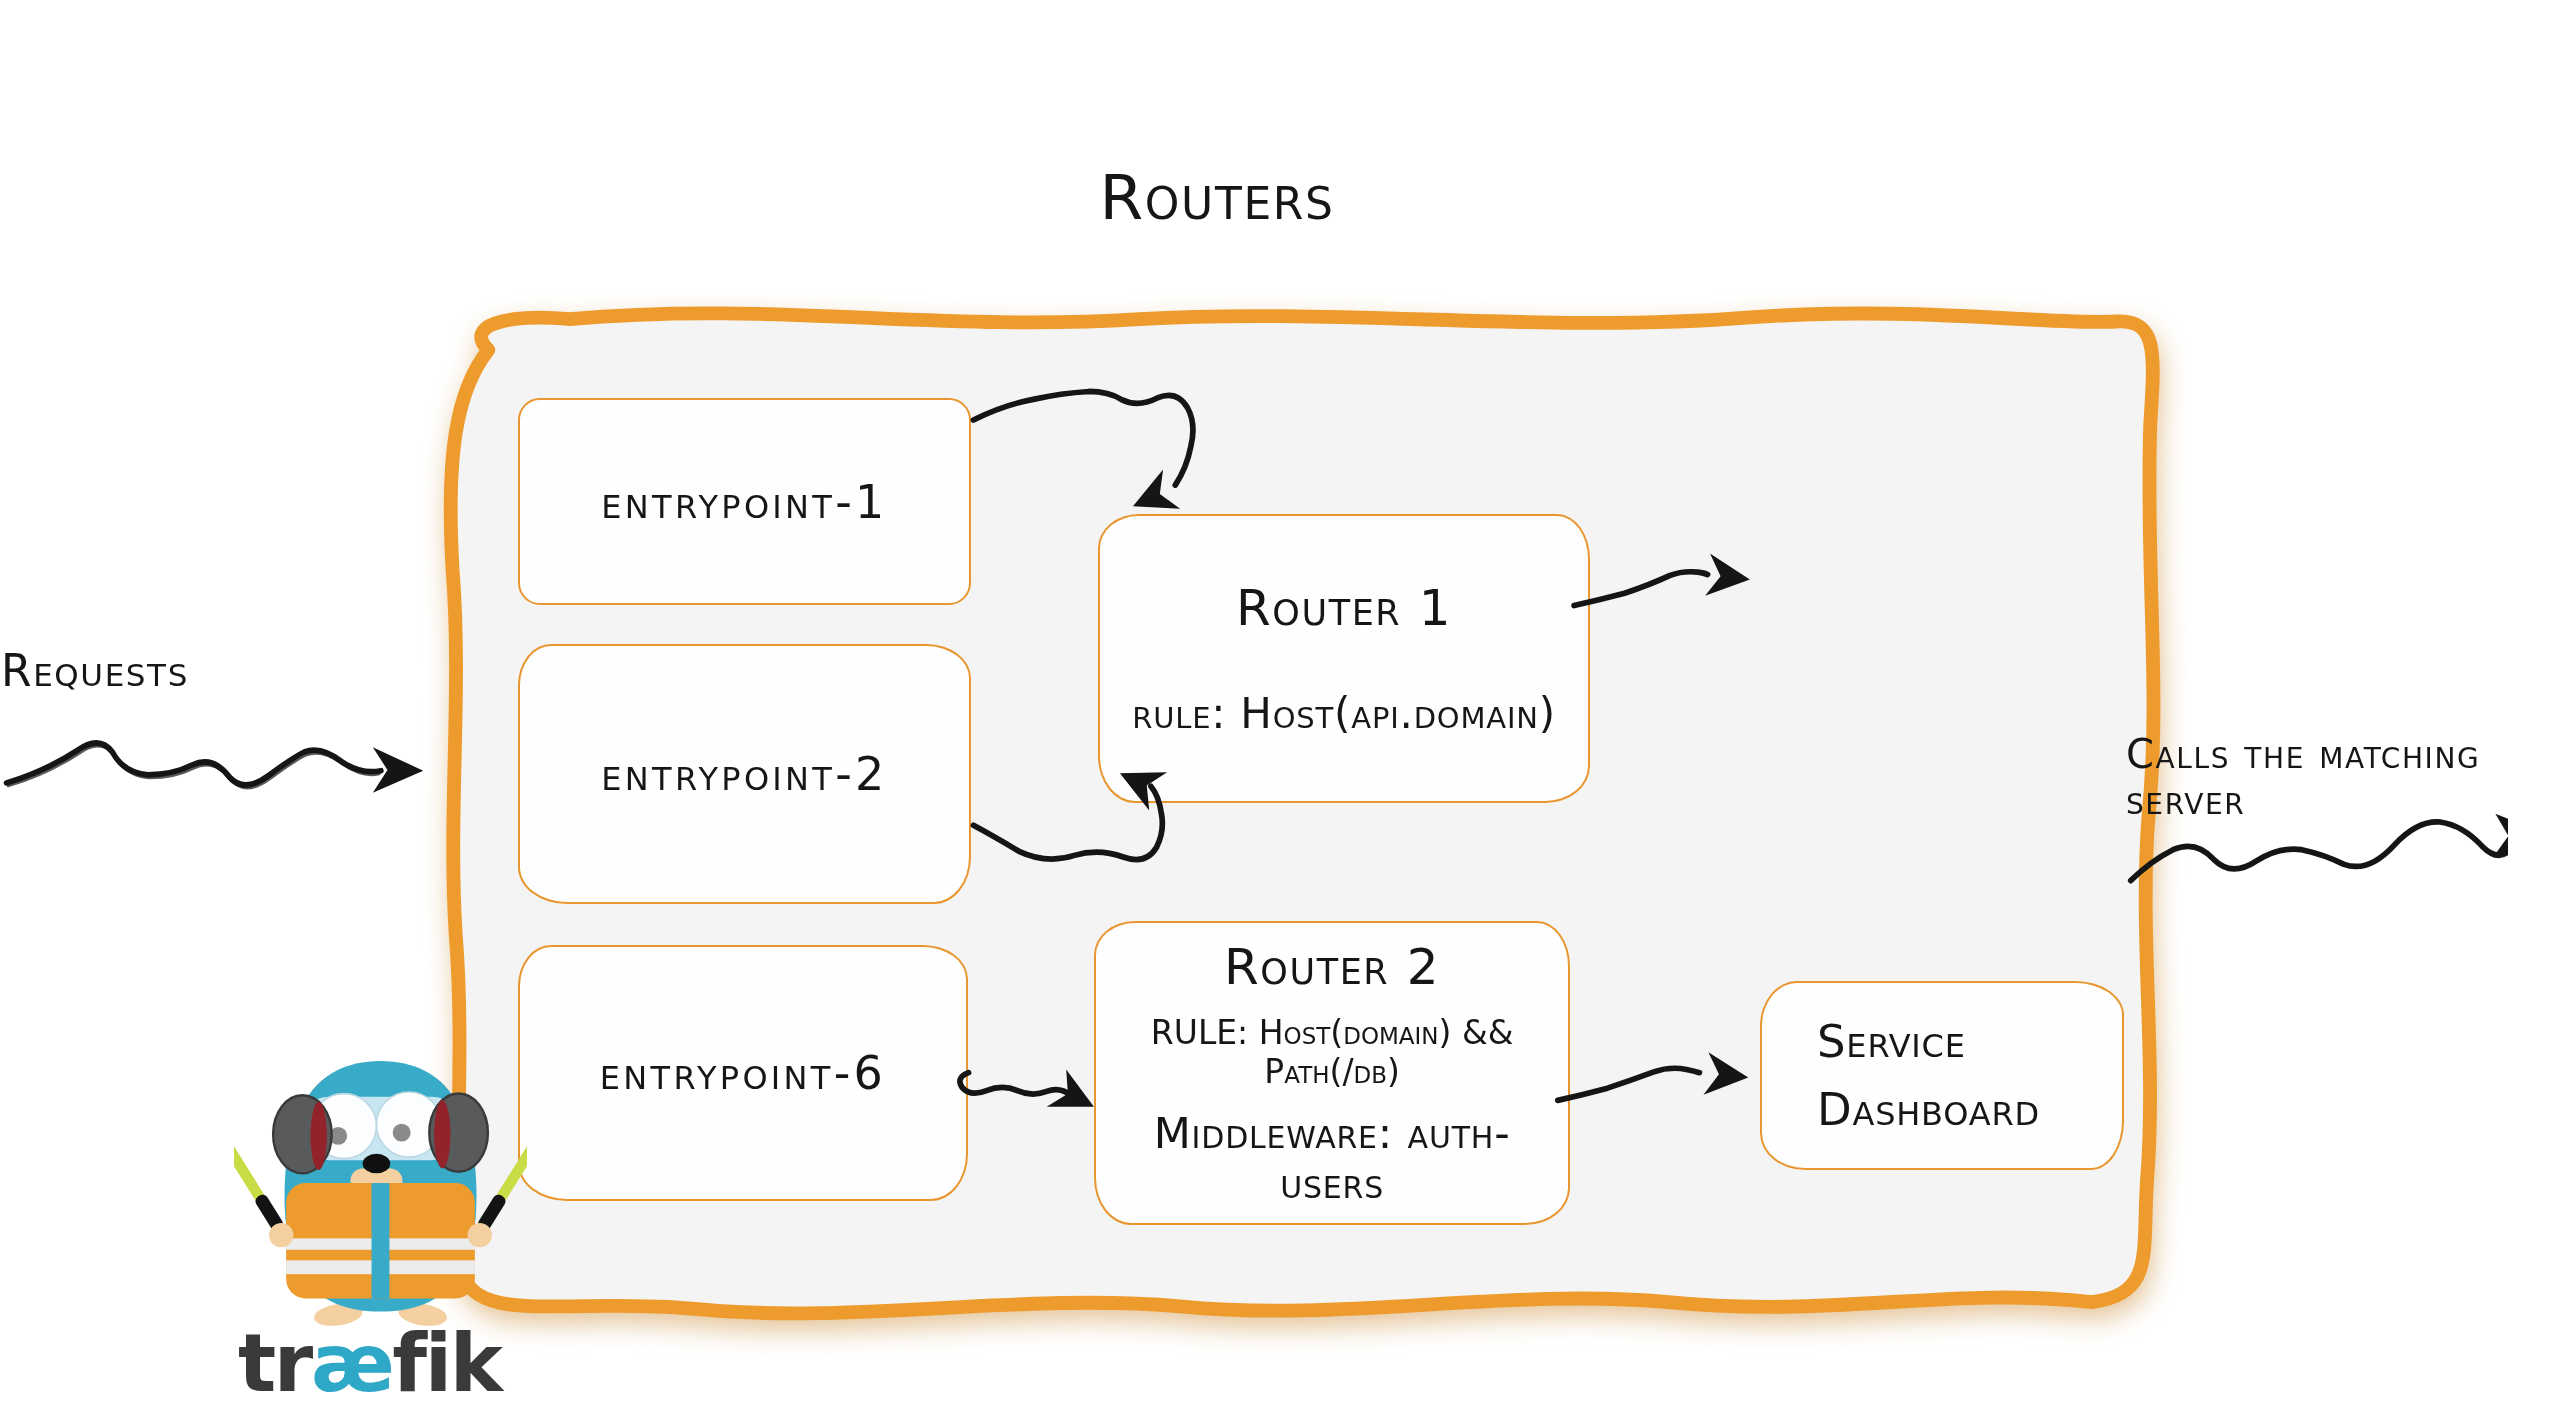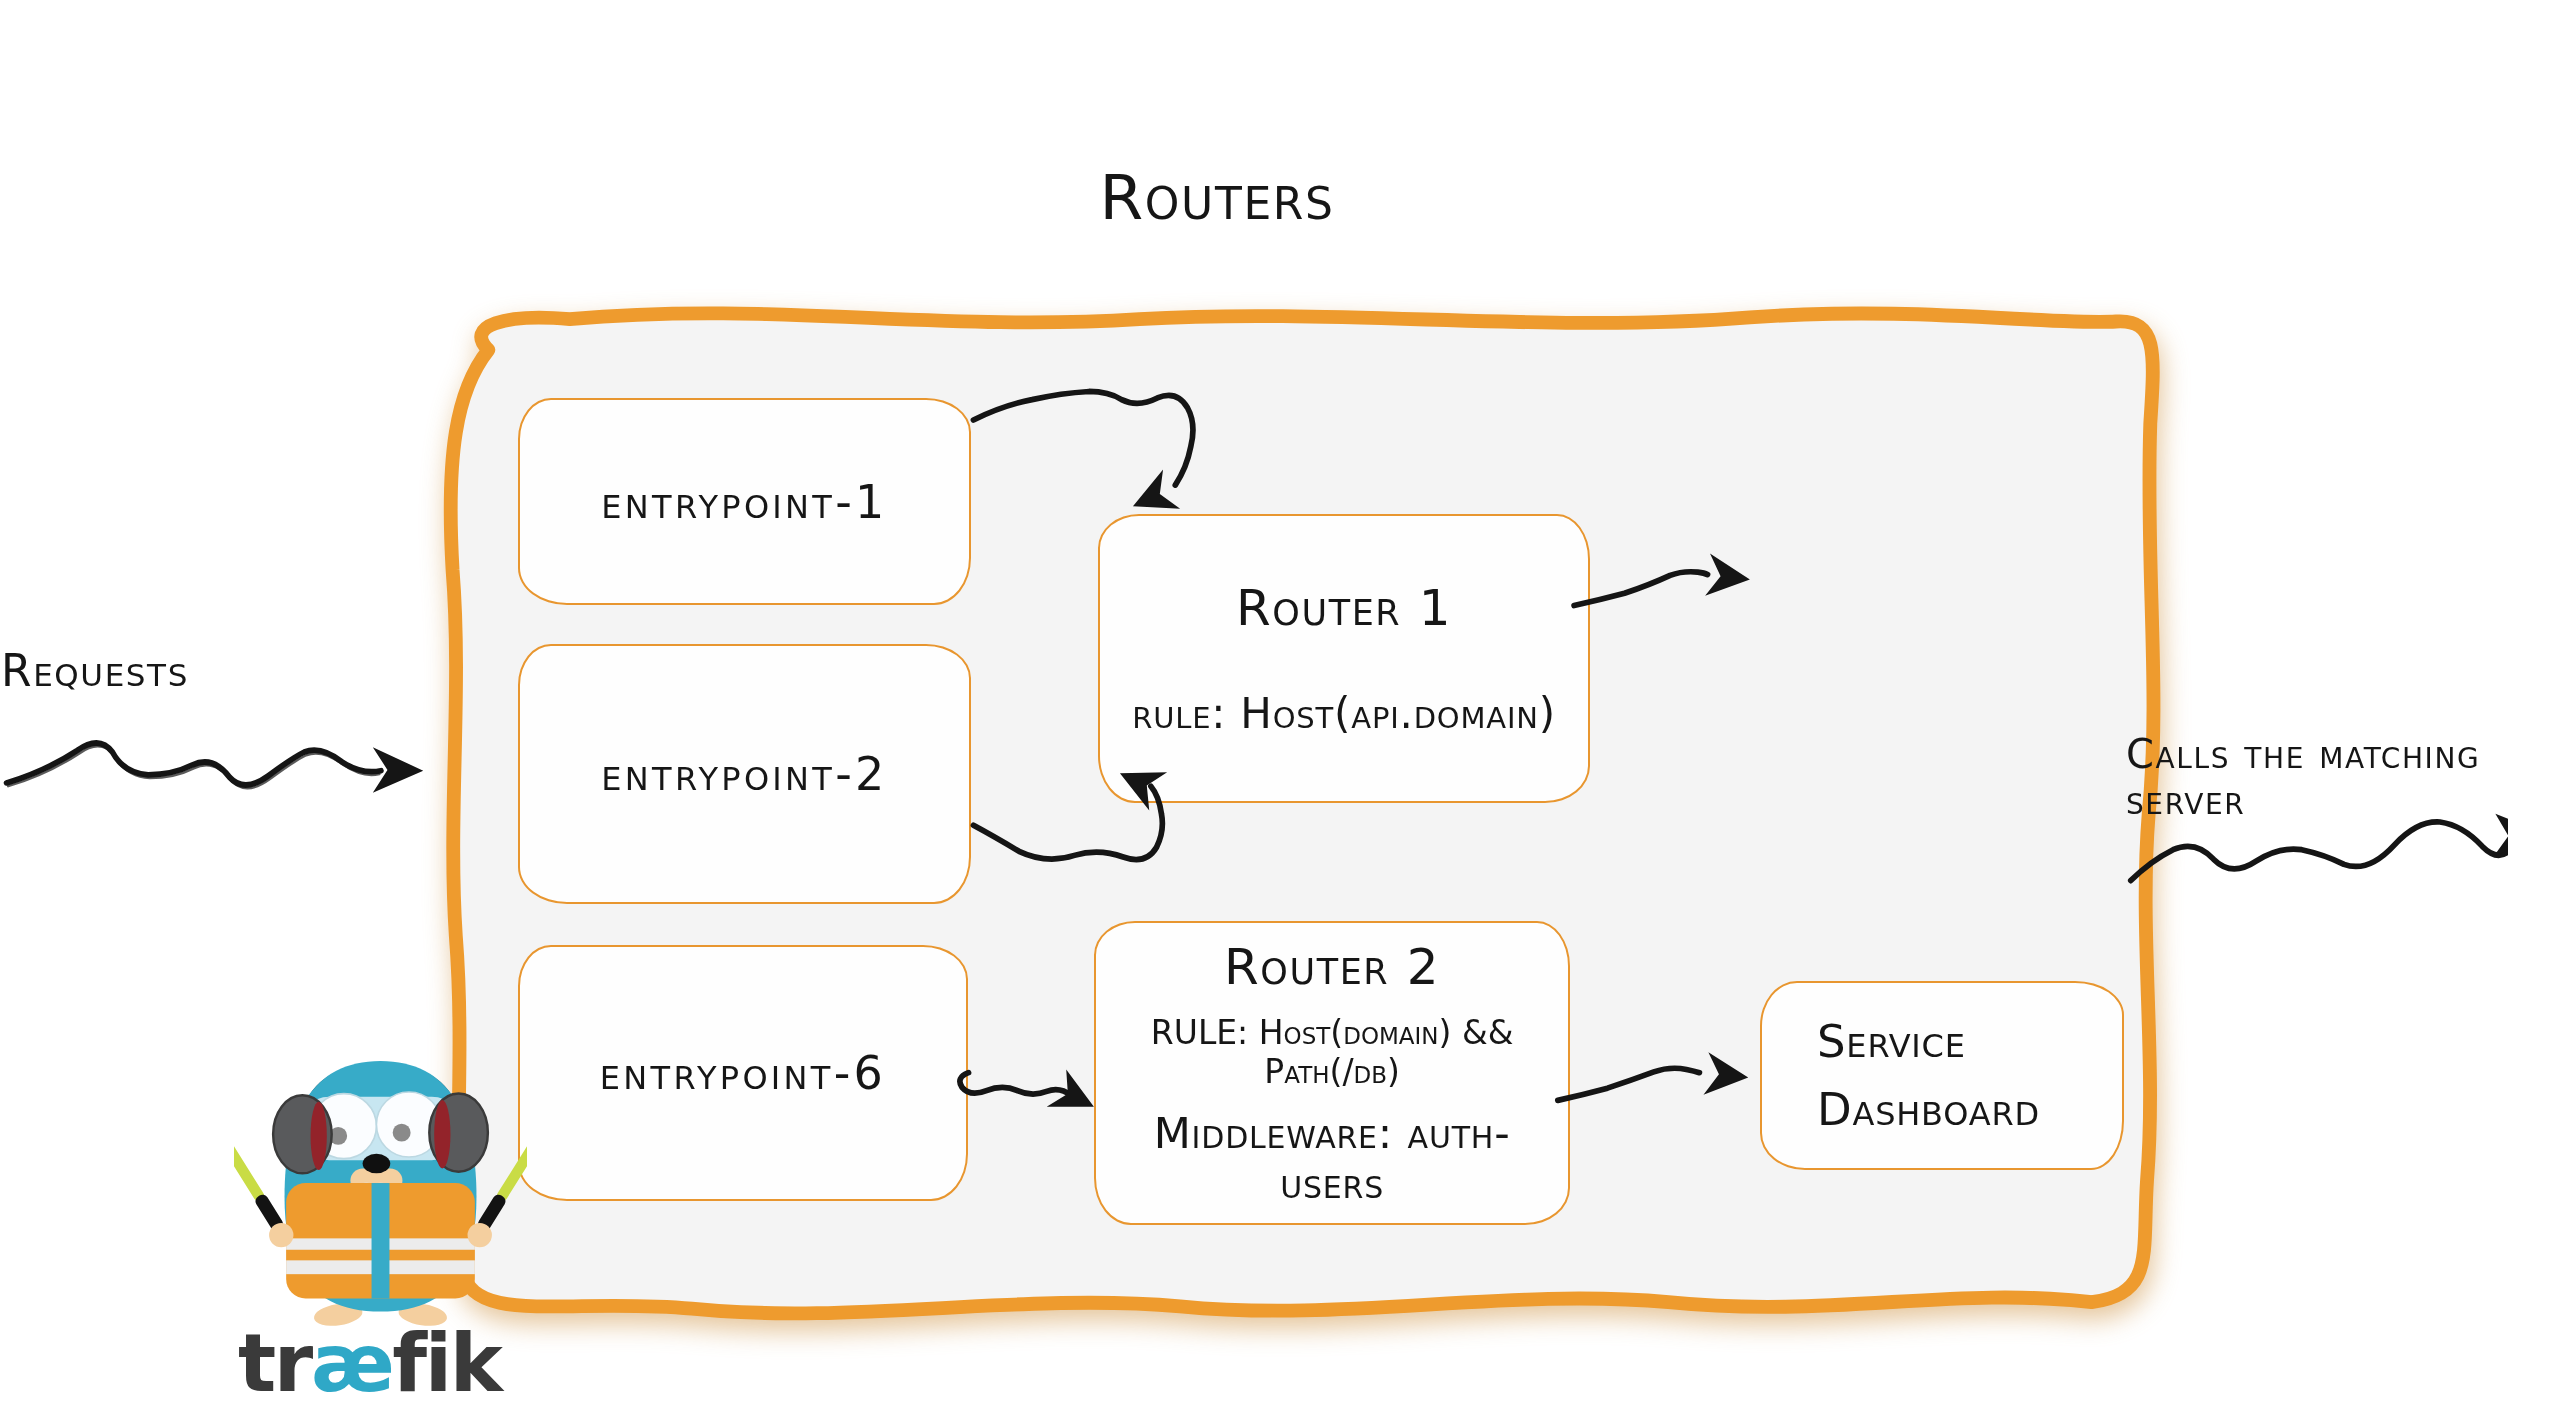--- a/index.html
+++ b/index.html
@@ -68,21 +68,21 @@
       C 1850 1582 1650 1625 1450 1605
       C 1250 1588 1050 1628 850 1608
       C 700 1594 580 1630 568 1560
       C 555 1450 572 1300 560 1150
       C 550 1000 568 850 556 700
       C 548 560 560 480 600 430 Z"></path>
   </svg>
 
   <div class="title sc">Routers</div>
 
-  <div class="box ep" style="left:518px; top:398px; width:449px; height:203px;">
+  <div class="box ep" style="left:518px; top:398px; width:449px; height:203px;border-radius:22px;">
     <span class="ep-label sc">entrypoint-1</span>
   </div>
   <div class="box ep" style="left:518px; top:644px; width:449px; height:256px;">
     <span class="ep-label sc">entrypoint-2</span>
   </div>
   <div class="box ep" style="left:518px; top:945px; width:446px; height:252px;">
     <span class="ep-label sc">entrypoint-6</span>
   </div>
 
   <div class="box router" style="left:1098px; top:514px; width:472px; height:262px;">

